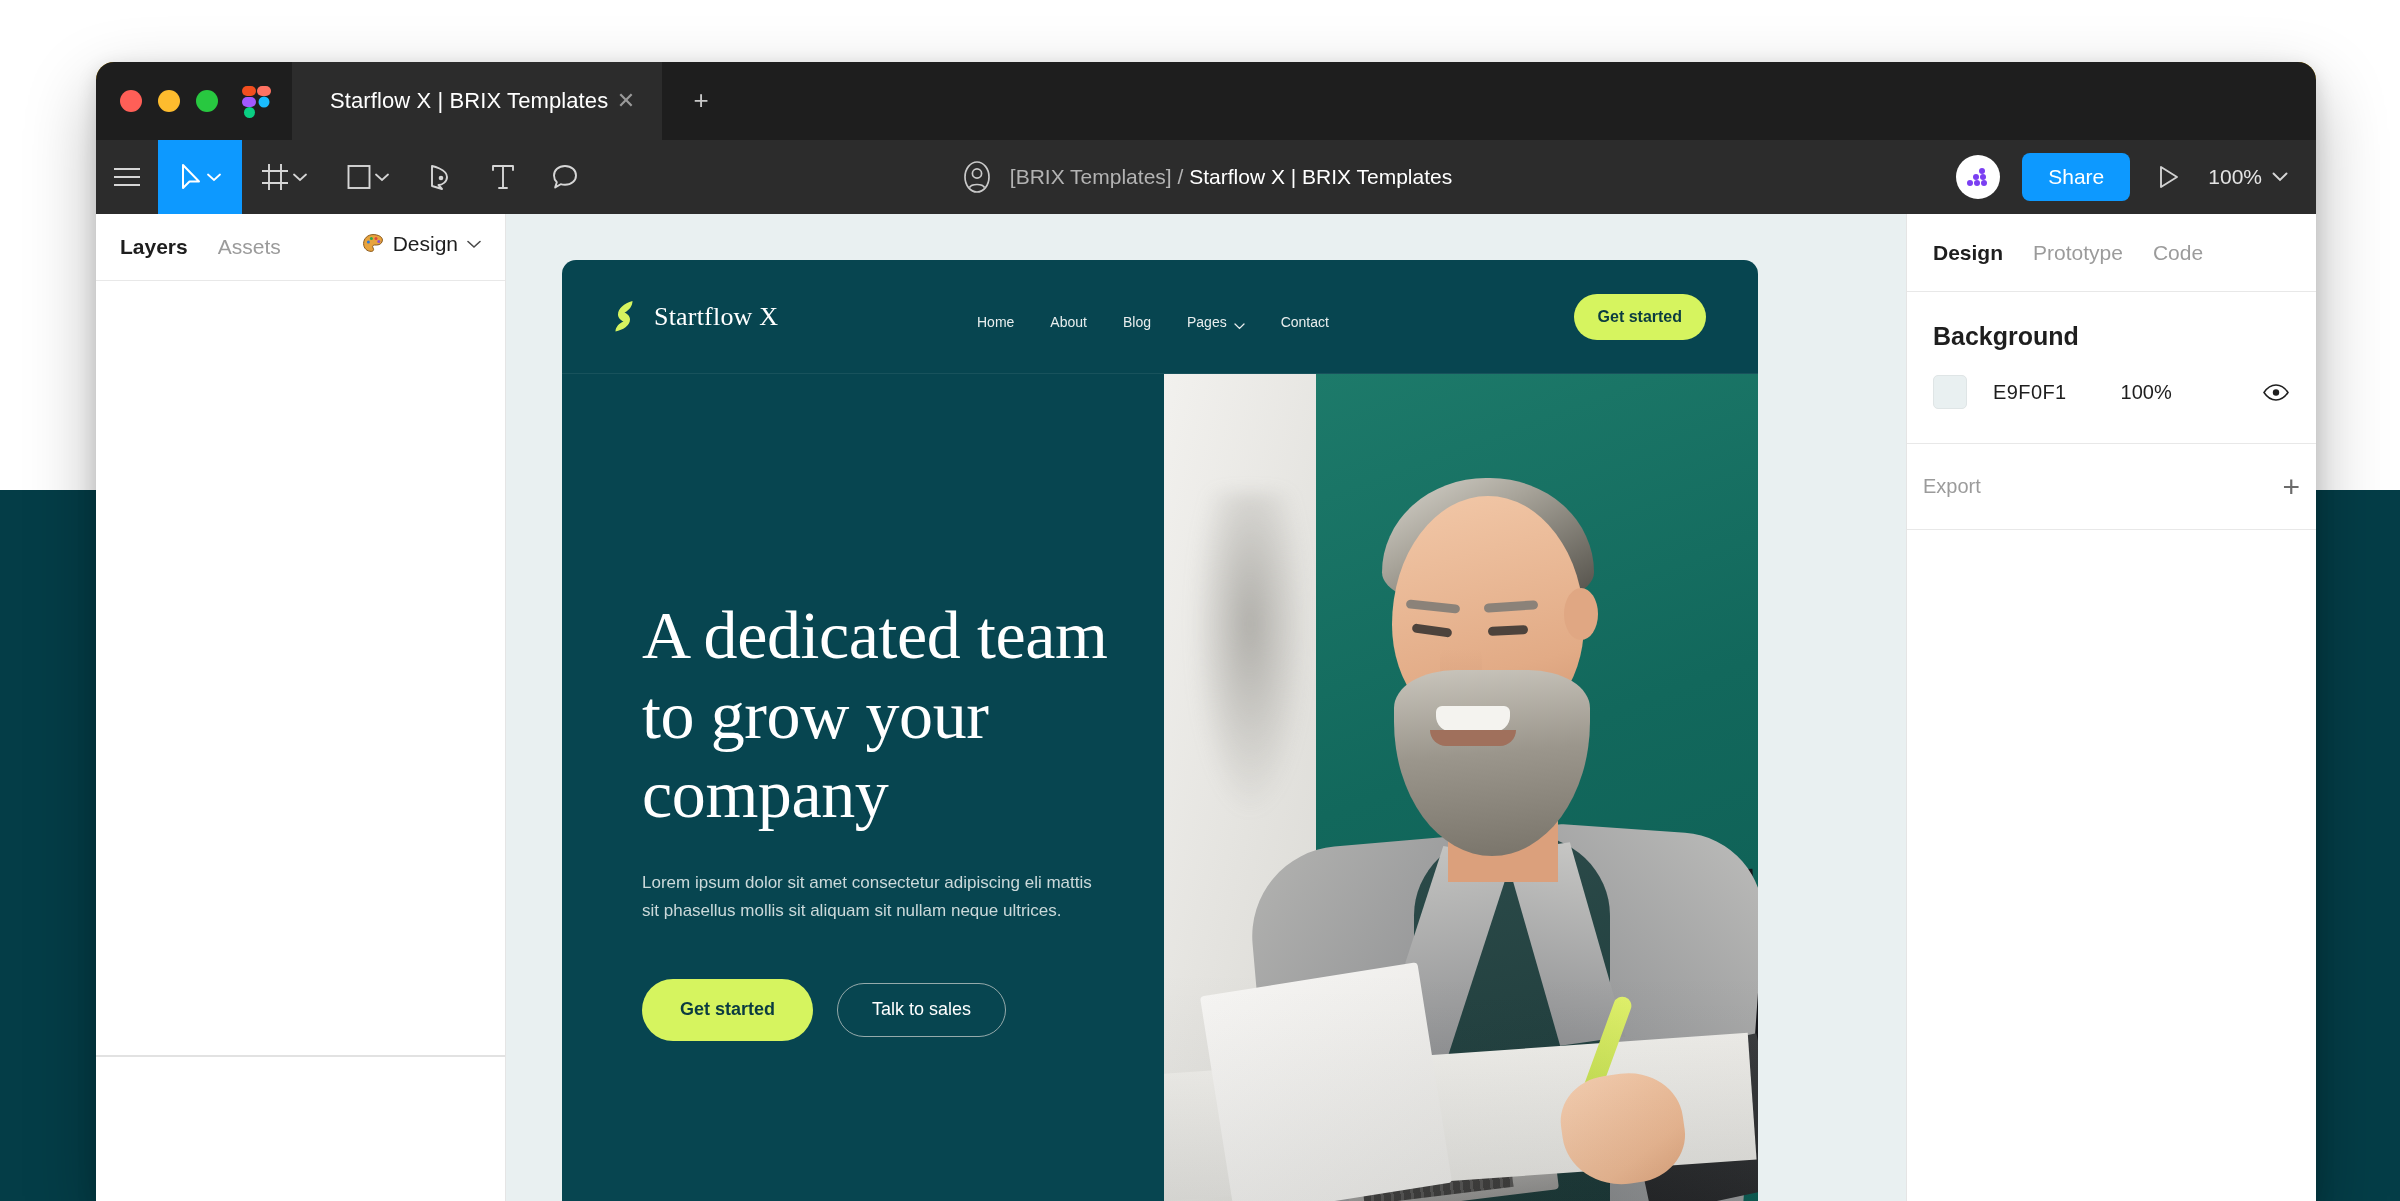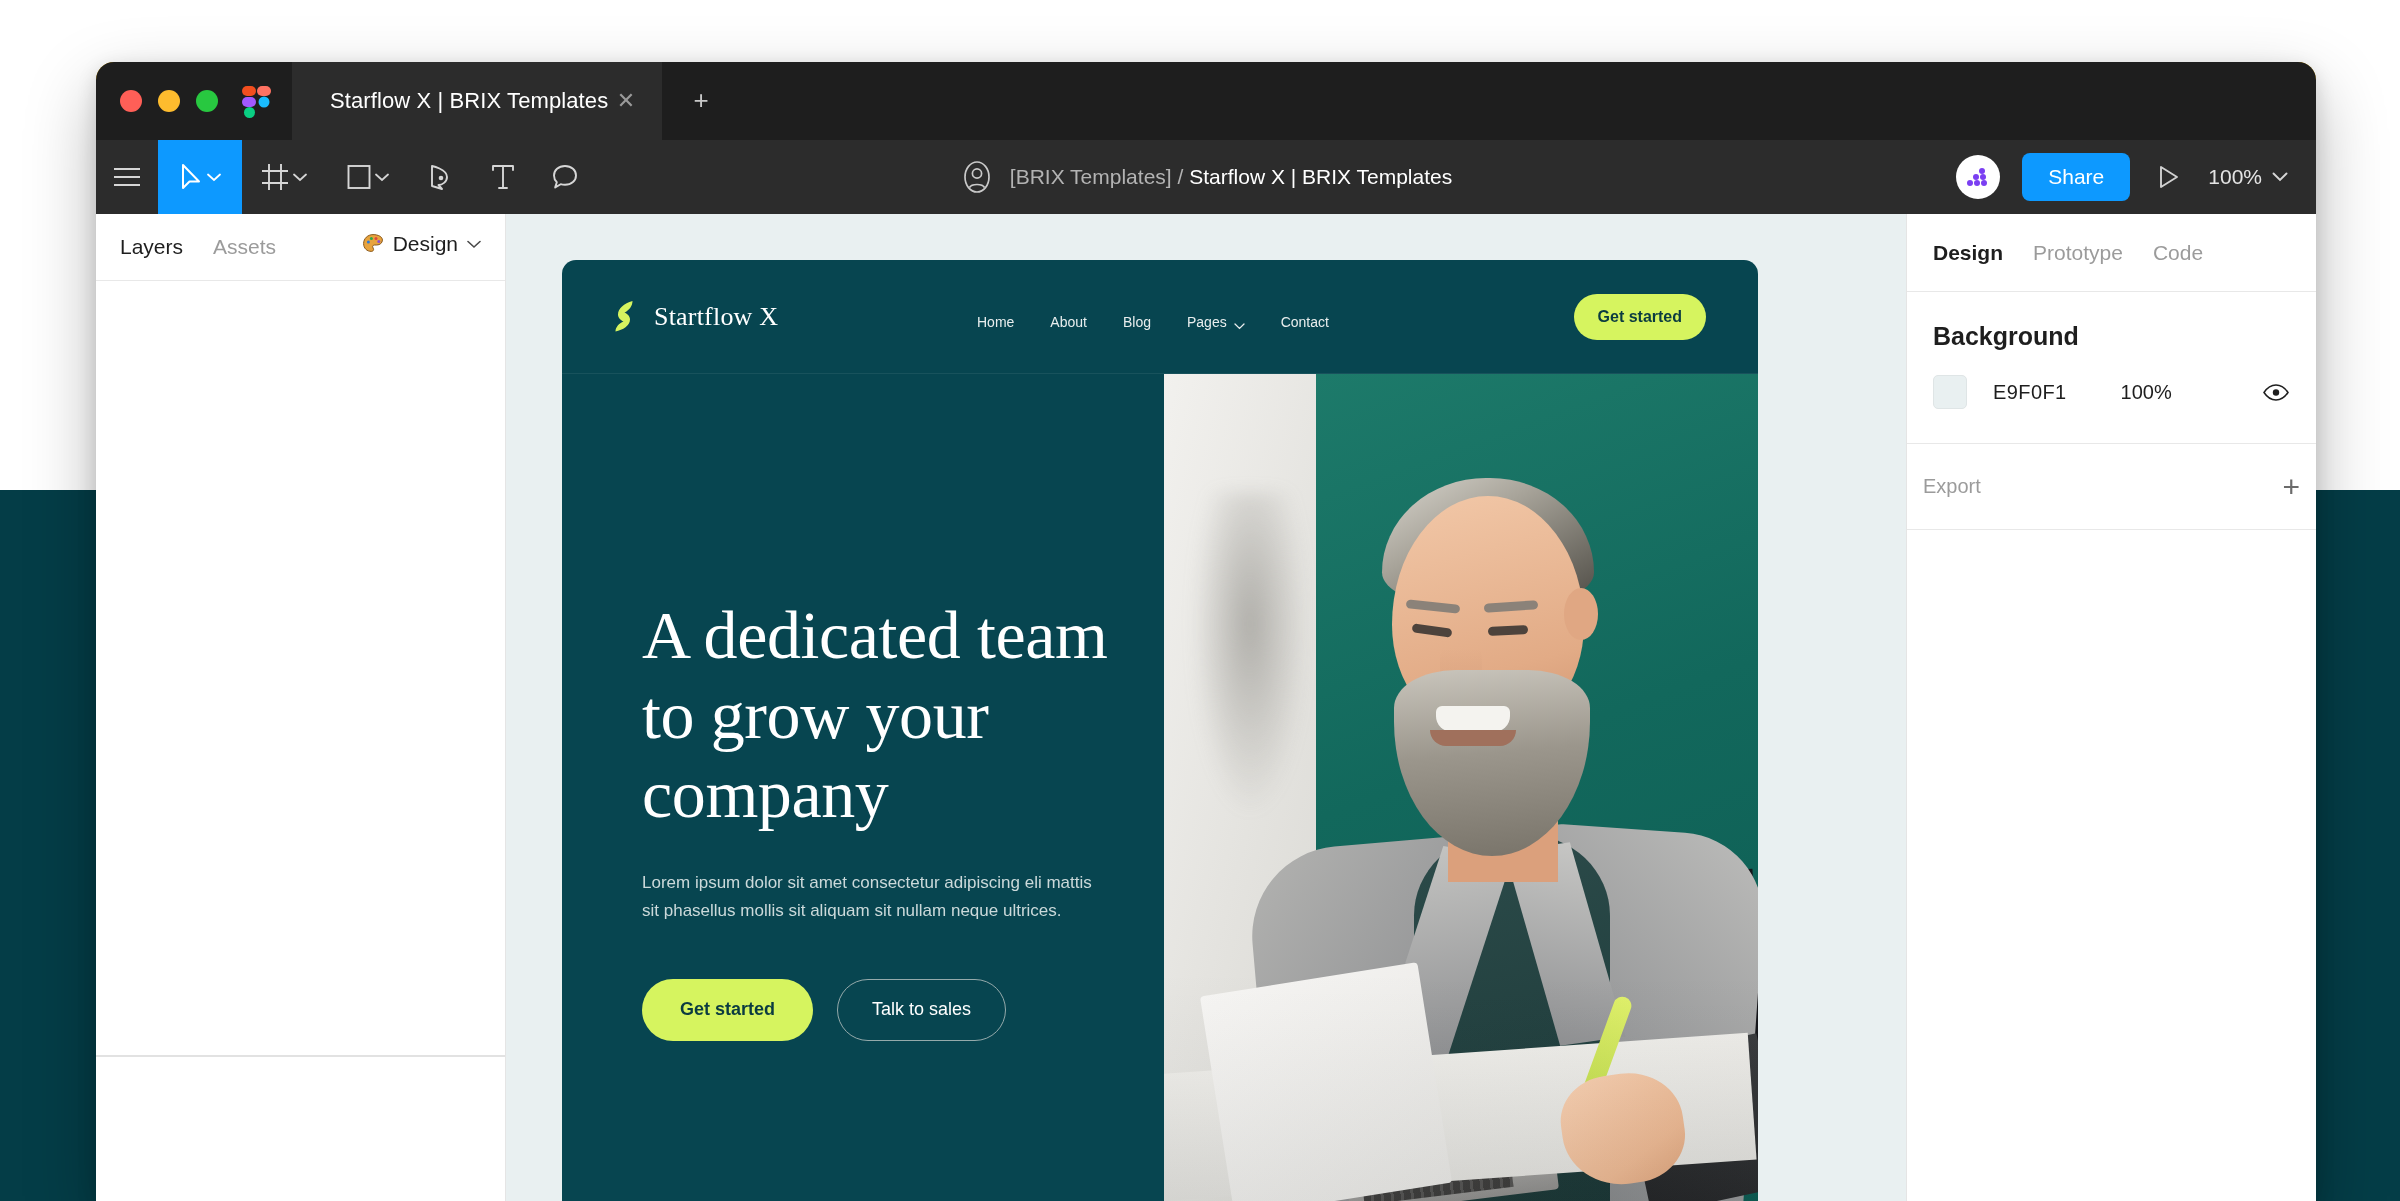--- a/index.html
+++ b/index.html
@@ -124,21 +124,21 @@
     background: #ffffff;
     border-right: 1px solid #e5e5e5;
     position: relative;
   }
   #left-tabs {
     height: 66px; display: flex; align-items: center;
     padding: 0 24px; gap: 30px;
     position: relative;
   }
   .lt { font-size: 21px; cursor: pointer; }
-  .lt.on  { color: #1e1e1e; font-weight: normal; }
+  .lt.on  { color: #1e1e1e; font-weight: bold; }
   .lt.off { color: #9b9b9b; }
   #design-chip {
     position: absolute; right: 24px; top: 18px;
     display: flex; align-items: center; gap: 9px;
     font-size: 21px; color: #1e1e1e; cursor: pointer;
   }
   #left-divider { height: 1px; background: #e8e8e8; width: 100%; }
   #layer-row {
     height: 66px; display: flex; align-items: center; gap: 16px;
     padding: 0 24px 0 26px; cursor: pointer;
@@ -213,21 +213,21 @@
   #hero-primary {
     background: #D6F45F; color: #0b3b40;
     font-size: 18px; font-weight: bold;
     height: 62px; padding: 0 38px; border-radius: 31px;
     display: flex; align-items: center; cursor: pointer;
   }
   #hero-secondary {
     background: transparent; color: #ffffff;
     border: 1.5px solid #95aaab;
     font-size: 18px;
-    height: 62px; padding: 0 34px; border-radius: 31px;
+    height: 54px; padding: 0 34px; border-radius: 31px;
     display: flex; align-items: center; cursor: pointer;
   }
   
   #hero-photo {
     position: absolute; right: 0; top: 0;
     width: 594px; height: 827px; overflow: hidden;
   }
   .ph-wall {
     position: absolute; left: 0; top: 0; width: 152px; height: 100%;
     background: linear-gradient(105deg,#f2f1ee 0%,#e4e3df 55%,#d9d8d3 100%);

